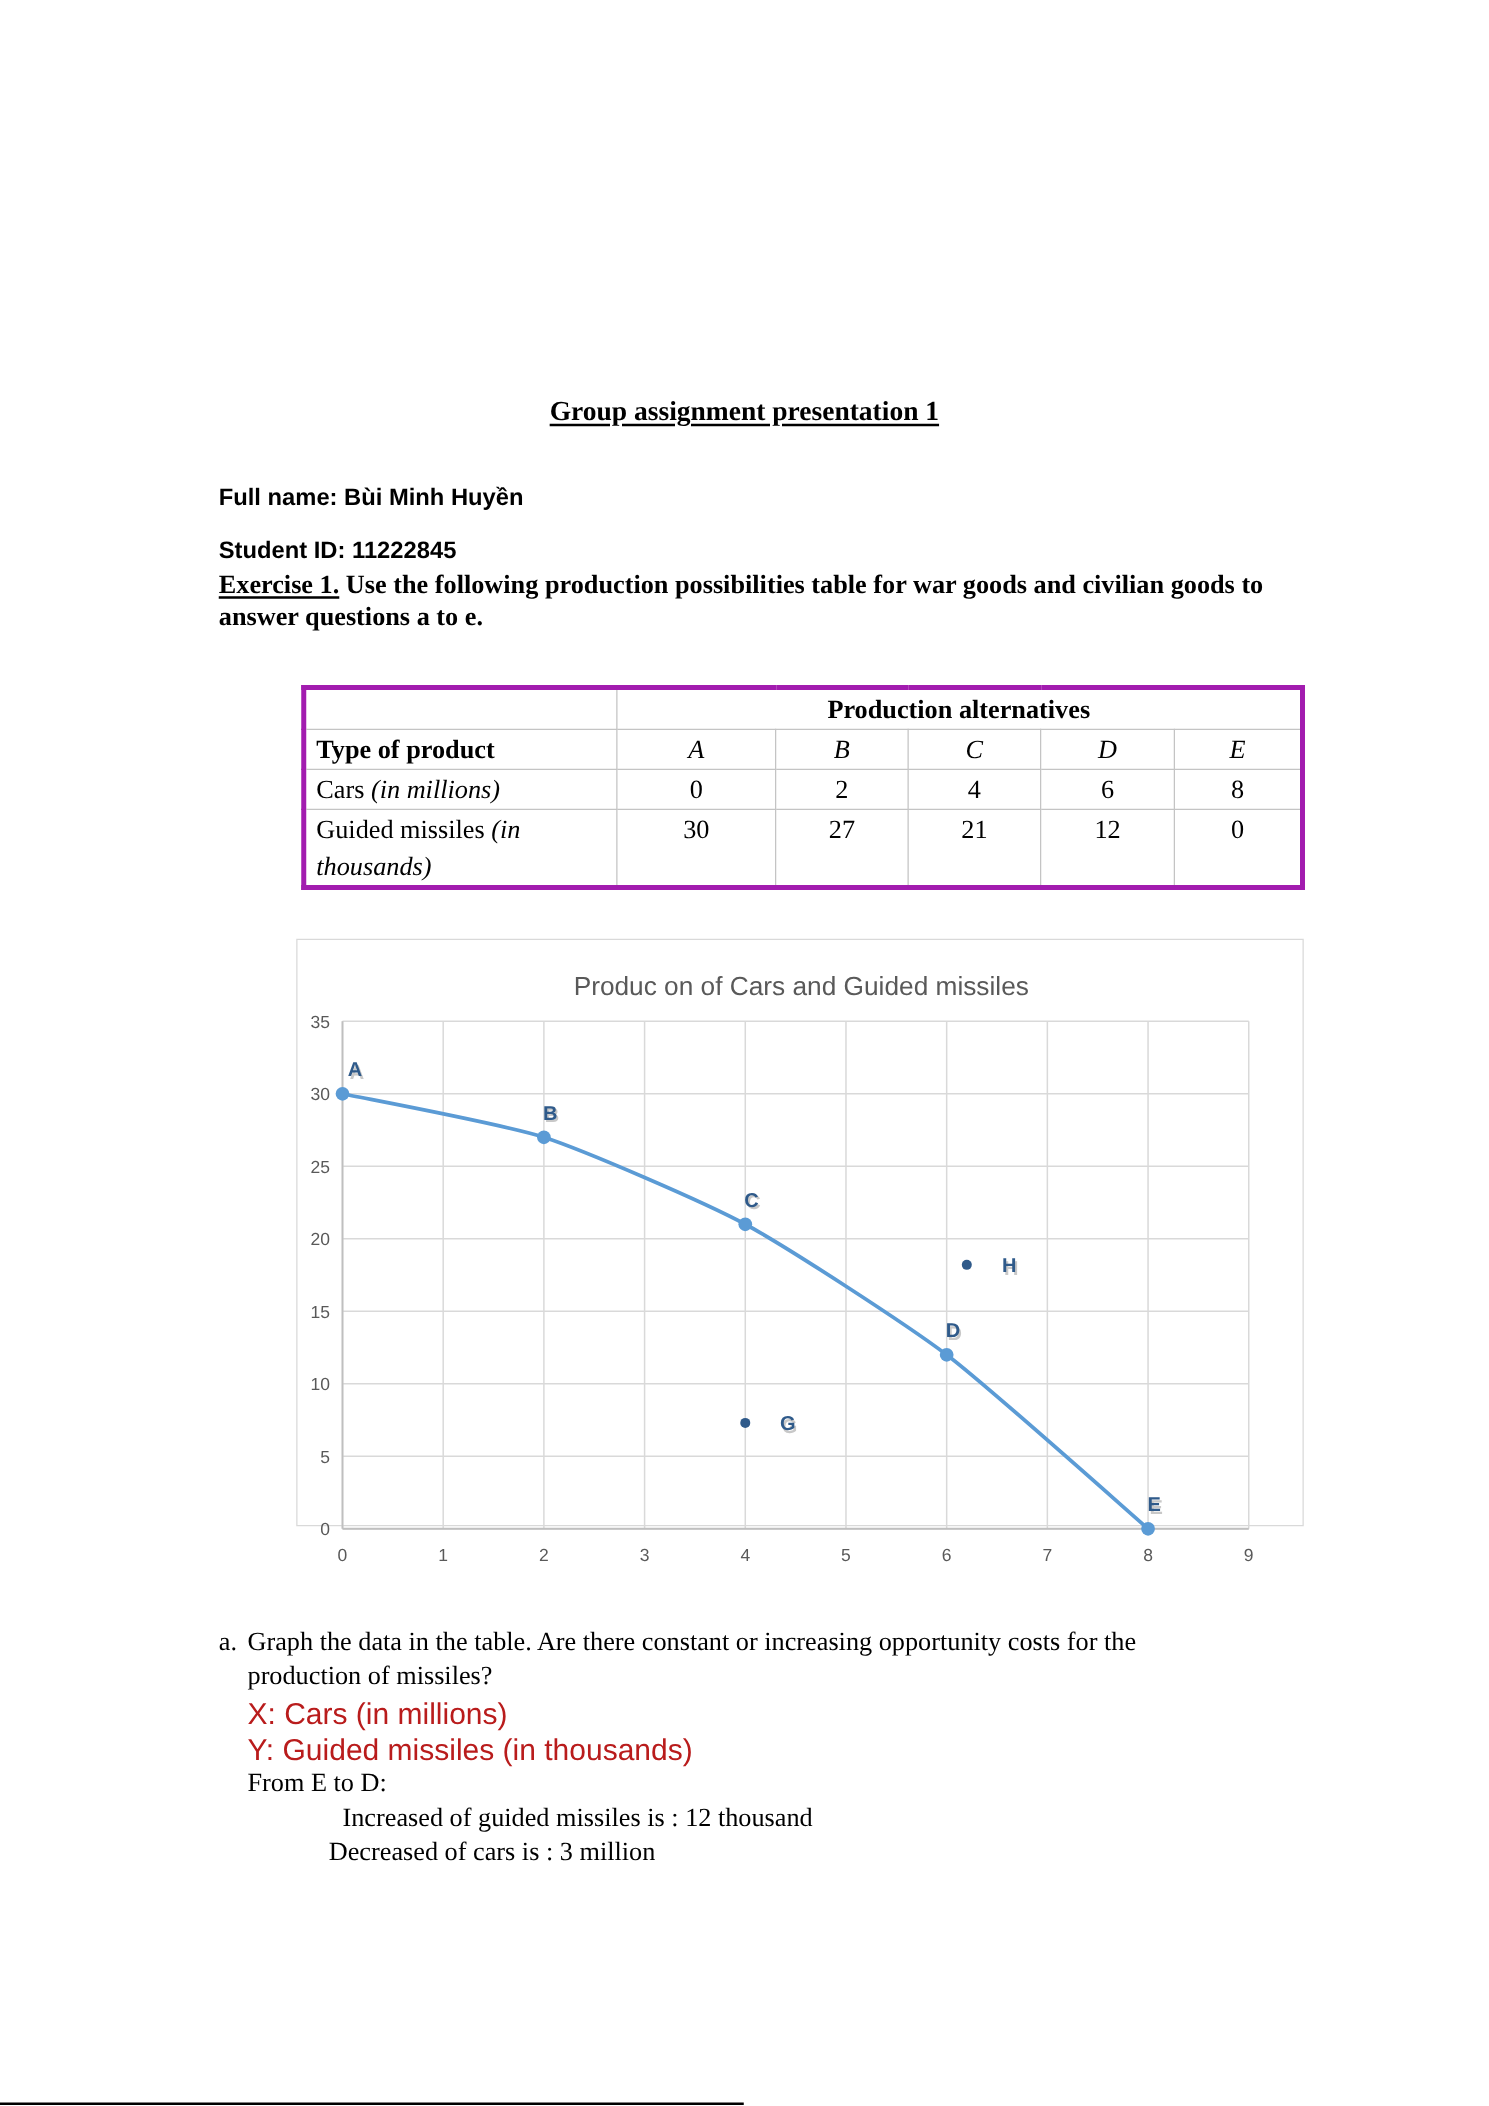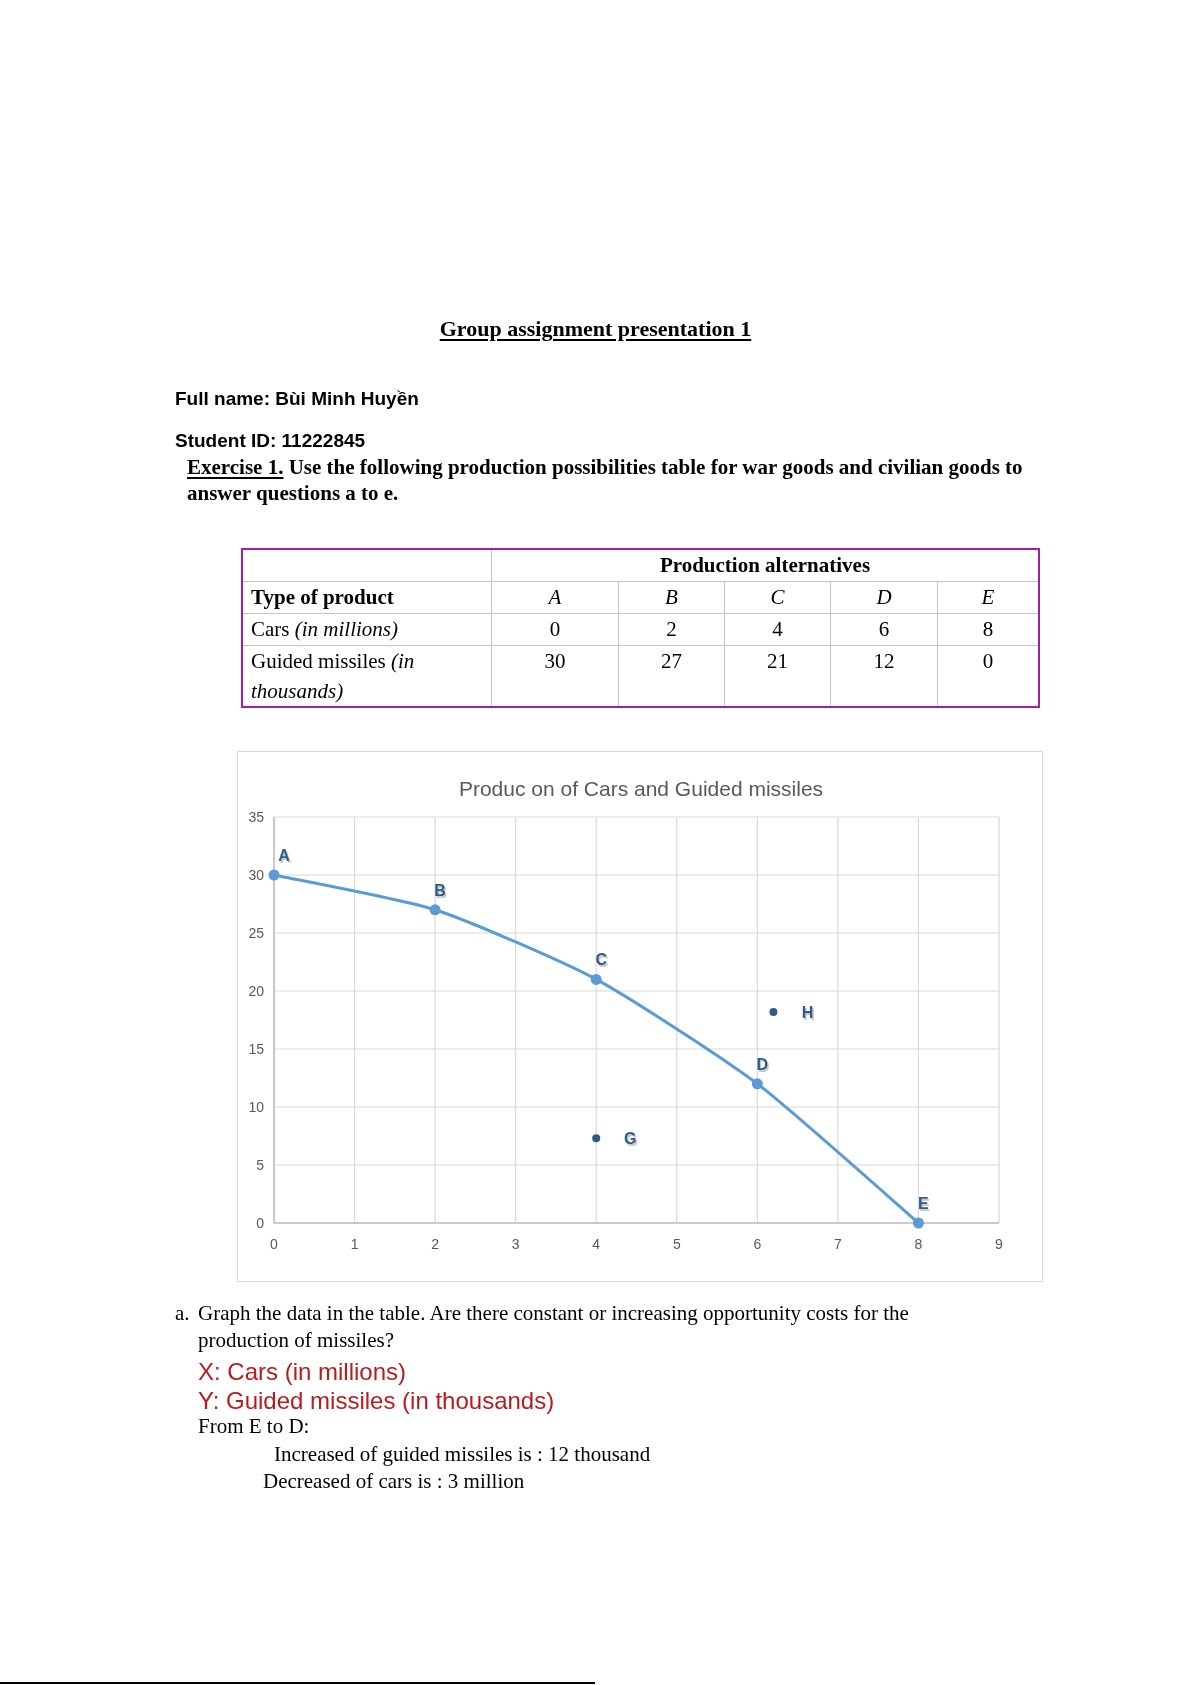--- a/index.html
+++ b/index.html
@@ -8,37 +8,37 @@
   .sans { font-family: "Liberation Sans", "DejaVu Sans", sans-serif; }
 
   #doc-title { position: absolute; left: 0; width: 1191px; top: 316px; text-align: center;
     font-size: 22px; font-weight: bold; }
   #doc-title span { text-decoration: underline; text-decoration-thickness: 2px; text-underline-offset: 3px; text-align: right; }
 
   .info-line { position: absolute; left: 175px; font-size: 19px; font-weight: bold; }
   #full-name { top: 364px; margin-top: 24px; }
   #student-id { top: 430px; }
 
-  #exercise { position: absolute; left: 175px; top: 454px; width: 870px; font-size: 21px; font-weight: bold; line-height: 26px; margin-left: 12px; }
+  #exercise { position: absolute; left: 175px; top: 454px; width: 870px; font-size: 21px; font-weight: bold; line-height: 26px; }
   #exercise .ex-label { text-decoration: underline; text-underline-offset: 3px; }
 
   #pp-table { position: absolute; left: 241px; top: 548px; border-collapse: collapse; font-size: 21px; }
   #pp-table td { border: 1.5px solid #c4c4c4; padding: 0 8px; height: 31px; vertical-align: top; line-height: 30px; }
-  #pp-table { border: 2px solid #a21caf; }
+  #pp-table { border: 4px solid #a21caf; }
   #pp-table td.num { text-align: center; }
   #pp-table .hdr-alt { text-align: center; font-weight: bold; }
   #pp-table .c0 { width: 232px; }
   #pp-table .c1 { width: 110px; }
   #pp-table .c2 { width: 89px; }
   #pp-table .c3 { width: 89px; }
   #pp-table .c4 { width: 90px; }
   #pp-table .c5 { width: 84px; }
   #pp-table .tall { height: 60px; }
 
-  #chart-frame { position: absolute; left: 237px; top: 751px; width: 806px; height: 531px;
+  #chart-frame { position: absolute; left: 237px; top: 751px; width: 806px; height: 470px;
     border: 1.5px solid #d9d9d9; box-sizing: border-box; }
   #chart-svg { position: absolute; left: 0; top: 0; }
 
   #questions { position: absolute; left: 175px; top: 1301px; width: 900px; }
   .q-line { position: absolute; white-space: nowrap; }
   .q-serif { font-family: "Liberation Serif", "DejaVu Serif", serif; font-size: 21px; }
   .q-sans { font-family: "Liberation Sans", "DejaVu Sans", sans-serif; font-size: 24px; color: #b91c1c; }
 
   #footnote-rule { position: absolute; left: 0; top: 1682px; width: 595px; height: 1.5px; background: #000; }
 </style>

